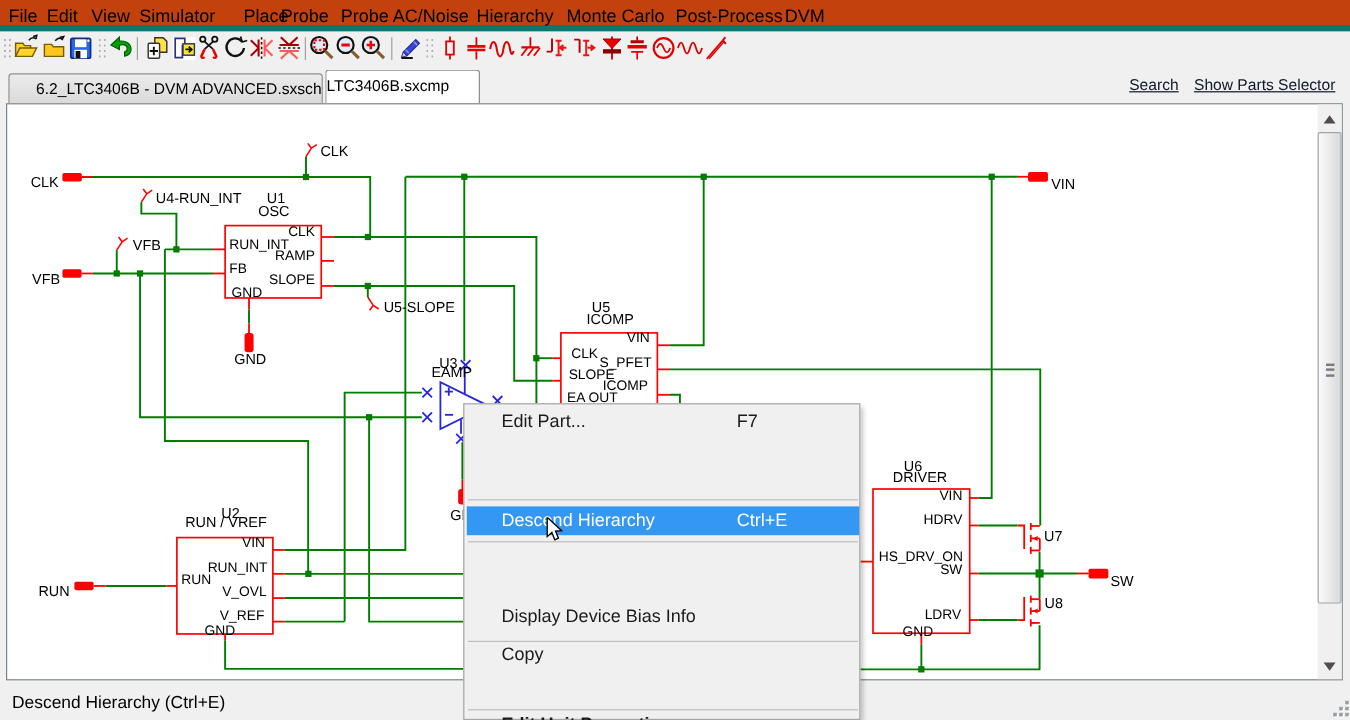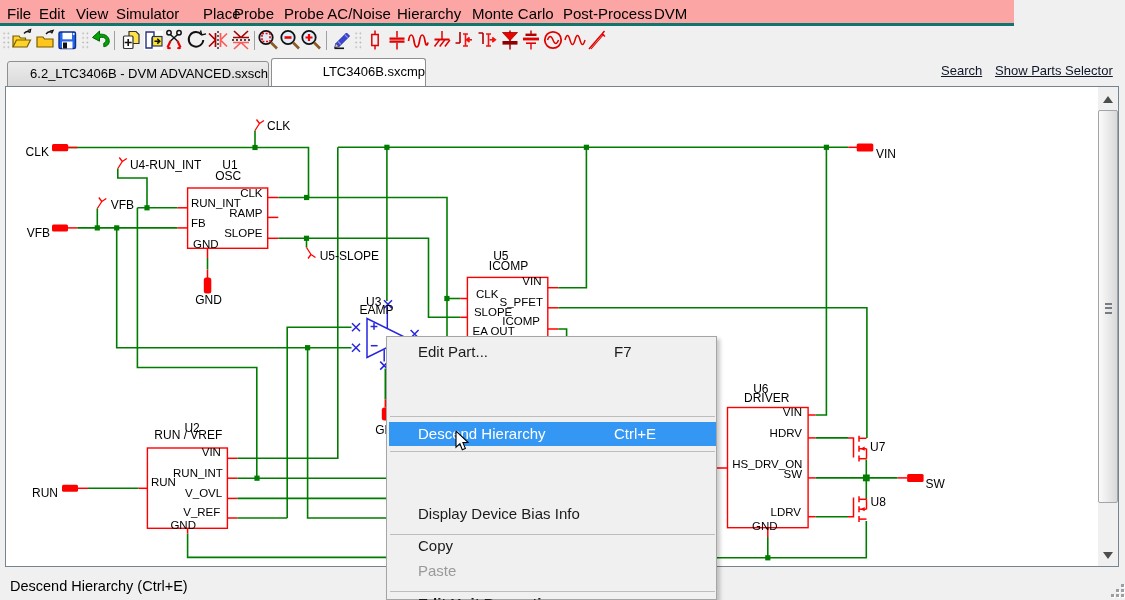--- a/index.html
+++ b/index.html
@@ -1,25 +1,25 @@
 <!DOCTYPE html>
 <html><head><meta charset="utf-8">
 <style>
 *{margin:0;padding:0;box-sizing:border-box}
 html,body{width:1125px;height:600px;overflow:hidden}
 #app{position:relative;width:1125px;height:600px;background:#f0f0f0;font-family:"Liberation Sans",sans-serif}
-#menubar{position:absolute;left:0;top:0;width:1014px;height:26px;background:#fca5a5;border-bottom:3px solid #0f766e}
+#menubar{position:absolute;left:0;top:0;width:1125px;height:26px;background:#c2410c;border-bottom:5px solid #0f766e}
 #menubar span{position:absolute;top:0;height:26px;line-height:27px;font-size:15px;color:#000;white-space:nowrap}
 #toolbar{position:absolute;left:0;top:27px;width:1125px;height:27px;background:#f0f0f0}
 .tsep{position:absolute;top:4px;height:19px;width:1px;background:#a0a0a0}
 .grip{position:absolute;top:4px;width:9px;height:19px;background-image:radial-gradient(#ababab 26%,transparent 30%);background-size:4.2px 4.6px;background-position:0 0}
 .ticon{position:absolute;top:1px;width:24px;height:24px}
 #tabbar{position:absolute;left:0;top:54px;width:1125px;height:32px;background:#f0f0f0}
 #tab1{position:absolute;left:7px;top:7px;width:262px;height:36px;background:linear-gradient(#ececec,#d2d2d2);border:1px solid #8f8f8f;border-radius:3px 3px 0 0;text-align:right;line-height:23px;font-size:13px;color:#000}
-#tab2{position:absolute;left:271px;top:4px;width:155px;height:27.5px;background:#fff;border:1px solid #8f8f8f;border-bottom:none;border-radius:3px 3px 0 0;text-align:right;line-height:25px;font-size:13px;color:#000}
+#tab2{position:absolute;left:271px;top:4px;width:129px;height:27.5px;background:#fff;border:1px solid #8f8f8f;border-bottom:none;border-radius:3px 3px 0 0;text-align:left;line-height:25px;font-size:13px;color:#000}
 .link{position:absolute;top:9px;font-size:13px;color:#0f172a;text-decoration:underline;white-space:nowrap}
 #canvas{position:absolute;left:5px;top:86px;width:1114px;height:481px;background:#fff;border:1px solid #76848f}
 #schem{position:absolute;left:0;top:0;width:1125px;height:600px}
 #sbtrack{position:absolute;left:1098px;top:87px;width:20px;height:479px;background:#f0f0f0}
 #sbthumb{position:absolute;left:1097.5px;top:110px;width:20px;height:393px;background:linear-gradient(to right,#fafafa 0%,#ececec 45%,#d9d9d9 100%);border:1px solid #9fa5ab;border-radius:2px}
 .sgrip{position:absolute;left:1104.5px;width:7px;height:2px;background:#777c80}
 .arr{position:absolute;width:0;height:0}
 #status{position:absolute;left:10px;top:578px;font-size:14.5px;color:#000}
 #ctxmenu{position:absolute;left:386px;top:336px;width:331px;height:264px;background:#f0f0f0;border:1px solid #a5a5a5;box-shadow:3px 3px 4px rgba(0,0,0,0.22)}
 .mi{position:absolute;left:1px;width:328px;height:24px;line-height:24px;font-size:15px;color:#1b1b1b;white-space:nowrap;overflow:hidden}
@@ -415,23 +415,20 @@
         <i>Ctrl+E</i>
       </div>
 <div class="msep" style="top:113.8px"></div>
 <div class="mi" style="top:164.9px">
         <b>Display Device Bias Info</b>
       </div>
 <div class="msep" style="top:196.5px"></div>
 <div class="mi" style="top:197.2px">
         <b>Copy</b>
       </div>
-<div class="mi" style="top:221.7px;color:#9a9a9a">
-        <b>Paste</b>
-      </div>
 <div class="msep" style="top:254.4px"></div>
 <div class="mi" style="top:254.6px">
         <b style="font-weight:bold">Edit Unit Properties...</b>
       </div>
 </div>
 <svg id="cursor" style="position:absolute;left:455px;top:430.5px;width:16px;height:22px" viewBox="0 0 16 22">
 <path d="M1,0 L1,16.2 L4.9,12.7 L7.3,18.8 L10.4,17.5 L7.9,11.6 L13,11.3 Z" fill="#fff" stroke="#000" stroke-width="1.1"></path>
 </svg>
 </div>
 </body></html>

